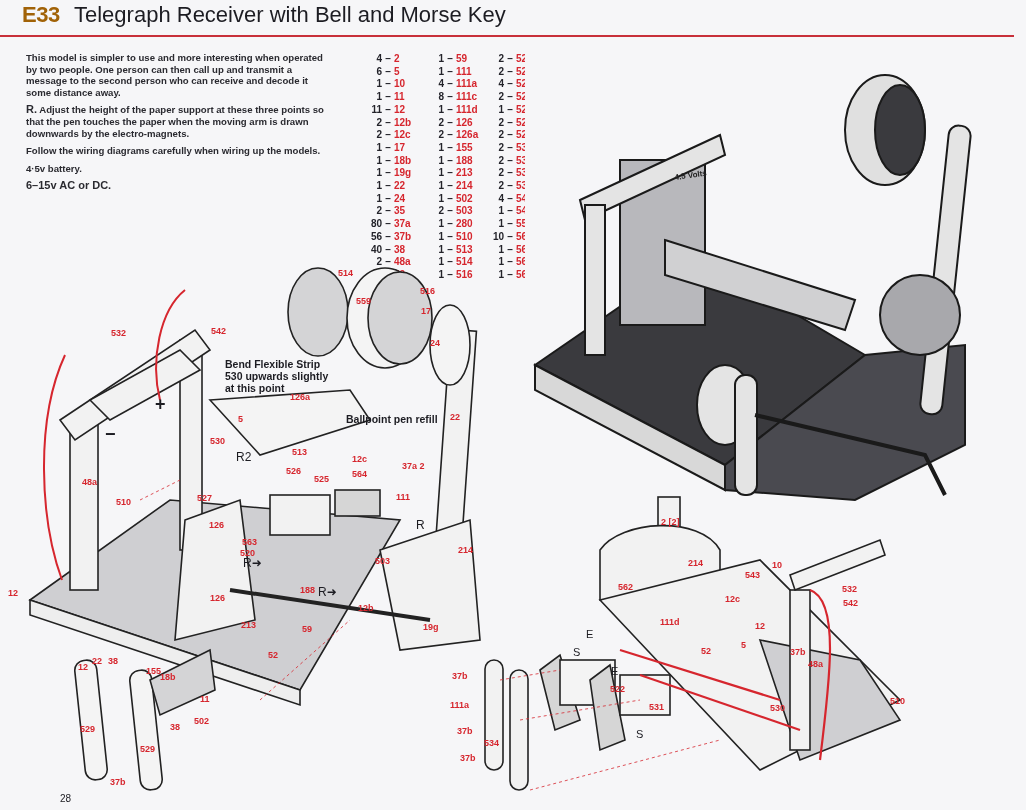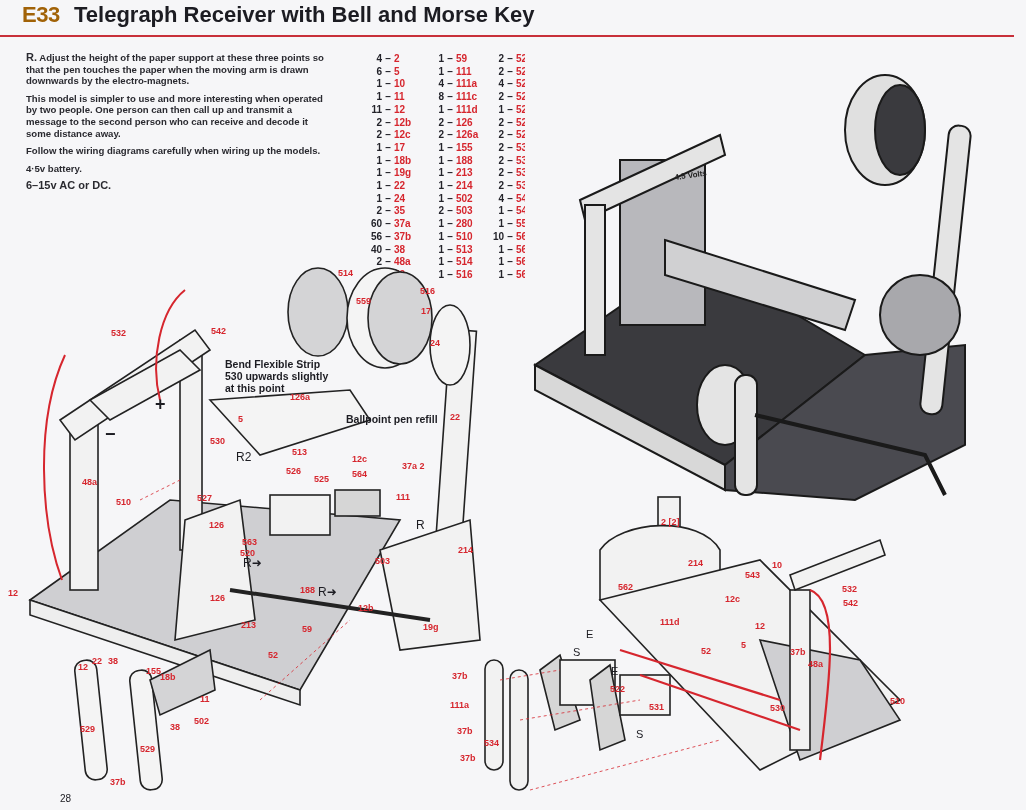--- a/index.html
+++ b/index.html
@@ -4,21 +4,21 @@
 <style>
   html, body { margin:0; padding:0; }
   body {
     width:1026px; height:810px; overflow:hidden; position:relative;
     background:#f6f6f8;
     font-family:"Liberation Sans", sans-serif;
     color:#1c1c22;
   }
   .header { position:absolute; left:0; top:0; width:1026px; height:40px; }
   .model-code { position:absolute; left:22px; top:2px; font-size:22px; font-weight:bold; color:#a16207; letter-spacing:-0.5px; }
-  .model-title { position:absolute; left:74px; top:2px; font-size:22px; font-weight:bold; color:#1c1c22;text-align:right; }
+  .model-title { position:absolute; left:74px; top:2px; font-size:22px; font-weight:normal; color:#1c1c22;text-align:right; }
   .rule { position:absolute; left:0; top:35px; width:1014px; height:2px; background:#c8303a; }
 
   .intro { position:absolute; left:26px; top:52px; width:300px; font-size:9.6px; line-height:11.6px; font-weight:bold; color:#2a2a30; }
   .intro p { margin:0 0 6px 0; }
   .intro .lbl { font-size:11px; }
   .intro .big { font-size:11px; }
 
   .parts { position:absolute; left:360px; top:53px; display:flex; gap:0; }
   .parts .col { display:flex; flex-direction:column; font-size:10px; font-weight:bold; line-height:12.7px; }
   .parts .col1 { width:62px; }
@@ -40,22 +40,22 @@
 </head>
 <body>
 
 <div class="header">
   <span class="model-code">E33</span>
   <span class="model-title">Telegraph Receiver with Bell and Morse Key</span>
   <div class="rule"></div>
 </div>
 
 <div class="intro">
+  <p>This model is simpler to use and more interesting when operated by two people. One person can then call up and transmit a message to the second person who can receive and decode it some distance away.</p>
   <p><span class="lbl">R.</span><span> Adjust the height of the paper support at these three points so that the pen touches the paper when the moving arm is drawn downwards by the electro-magnets.</span></p>
-  <p>This model is simpler to use and more interesting when operated by two people. One person can then call up and transmit a message to the second person who can receive and decode it some distance away.</p>
   <p>Follow the wiring diagrams carefully when wiring up the models.</p>
   <p>4·5v battery.</p>
   <p class="big">6–15v AC or DC.</p>
 </div>
 
 <div class="parts">
   <div class="col col1">
       <div class="part-row">
         <span class="qty">4</span>
         <span class="dash">–</span>
@@ -115,21 +115,21 @@
         <span class="qty">1</span>
         <span class="dash">–</span>
         <span class="pno">24</span>
       </div>
       <div class="part-row">
         <span class="qty">2</span>
         <span class="dash">–</span>
         <span class="pno">35</span>
       </div>
       <div class="part-row">
-        <span class="qty">60</span>
+        <span class="qty">80</span>
         <span class="dash">–</span>
         <span class="pno">37a</span>
       </div>
       <div class="part-row">
         <span class="qty">56</span>
         <span class="dash">–</span>
         <span class="pno">37b</span>
       </div>
       <div class="part-row">
         <span class="qty">40</span>

